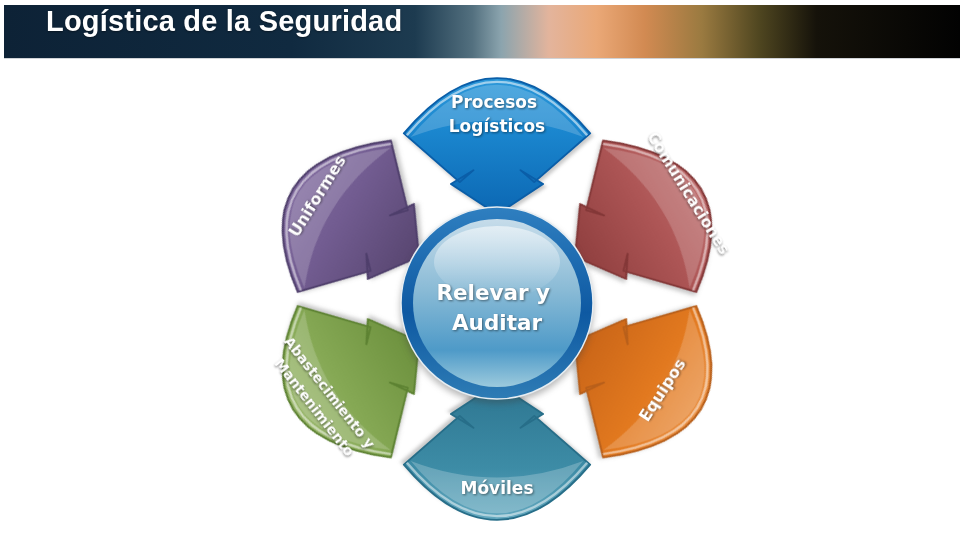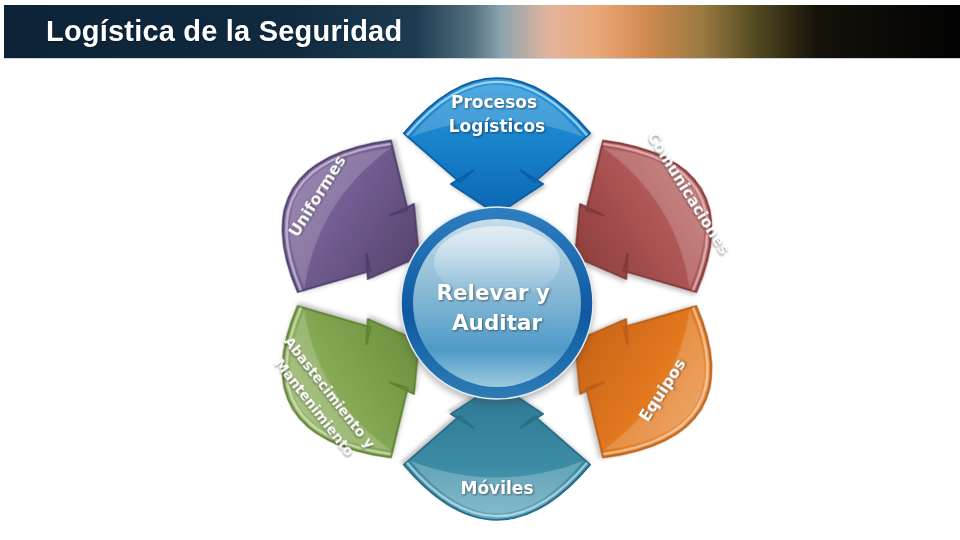--- a/index.html
+++ b/index.html
@@ -3,21 +3,21 @@
 <meta charset="utf-8">
 <style>
   html,body{margin:0;padding:0;}
   body{
     width:960px;height:540px;position:relative;overflow:hidden;
     background:#ffffff;
     font-family:"Liberation Sans", sans-serif;
   }
   .header-bar{
     position:absolute;left:4px;top:5px;right:0;height:53px;
-    display:flex;align-items:center;
+    display:flex;align-items:flex-start;
     box-shadow:0 1px 0 rgba(120,130,140,.35);
   }
   .header-title{
     padding-left:42px;
     color:#ffffff;
     font-size:29px;
     font-weight:bold;
     letter-spacing:.2px;
     text-shadow:0 1px 2px rgba(0,0,0,.4);
     white-space:nowrap;

